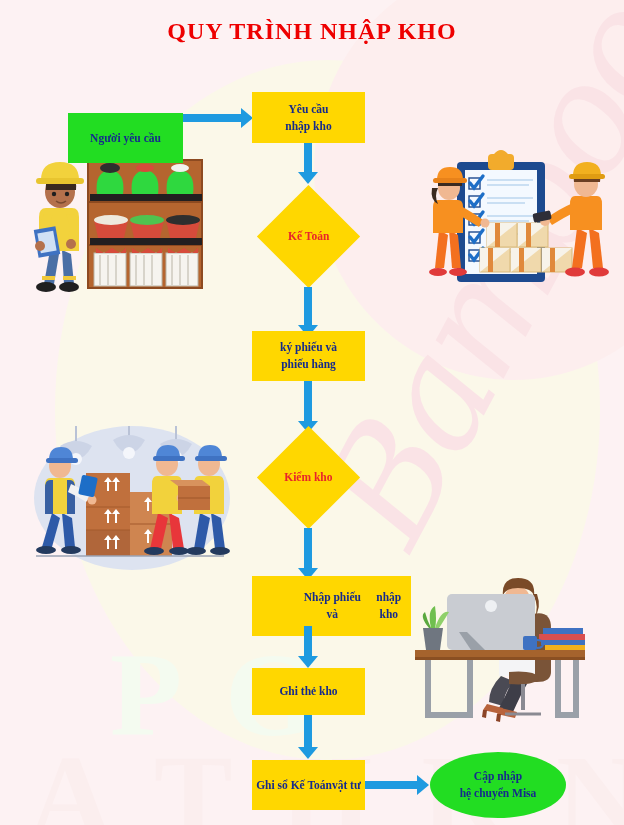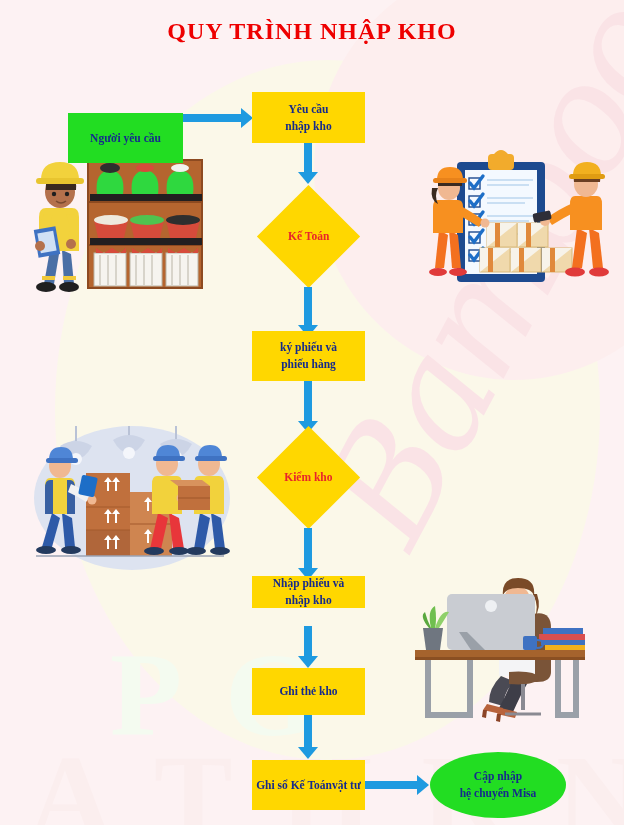--- a/index.html
+++ b/index.html
@@ -496,21 +496,21 @@
   <div class="arrow-v" style="left:304px; top:381px; height:42px;"></div>
   <div class="arrow-v-head" style="left:298px; top:421px;"></div>
 
   <div class="node diamond" style="left:272px; top:441px; width:73px; height:73px;">
     <span>Kiểm kho</span>
   </div>
 
   <div class="arrow-v" style="left:304px; top:528px; height:42px;"></div>
   <div class="arrow-v-head" style="left:298px; top:568px;"></div>
 
-  <div class="node rect" style="left:252px; top:576px; width:113px; height:32px; flex-direction:column;">
+  <div class="node rect" style="left:252px; top:576px; width:113px; height:60px; flex-direction:row;padding-left:46px;">
     <span>Nhập phiếu và</span>
     <span>nhập kho</span>
   </div>
 
   <div class="arrow-v" style="left:304px; top:626px; height:32px;"></div>
   <div class="arrow-v-head" style="left:298px; top:656px;"></div>
 
   <div class="node rect" style="left:252px; top:668px; width:113px; height:47px;text-align:center;">
     <span>Ghi thẻ kho</span>
   </div>

